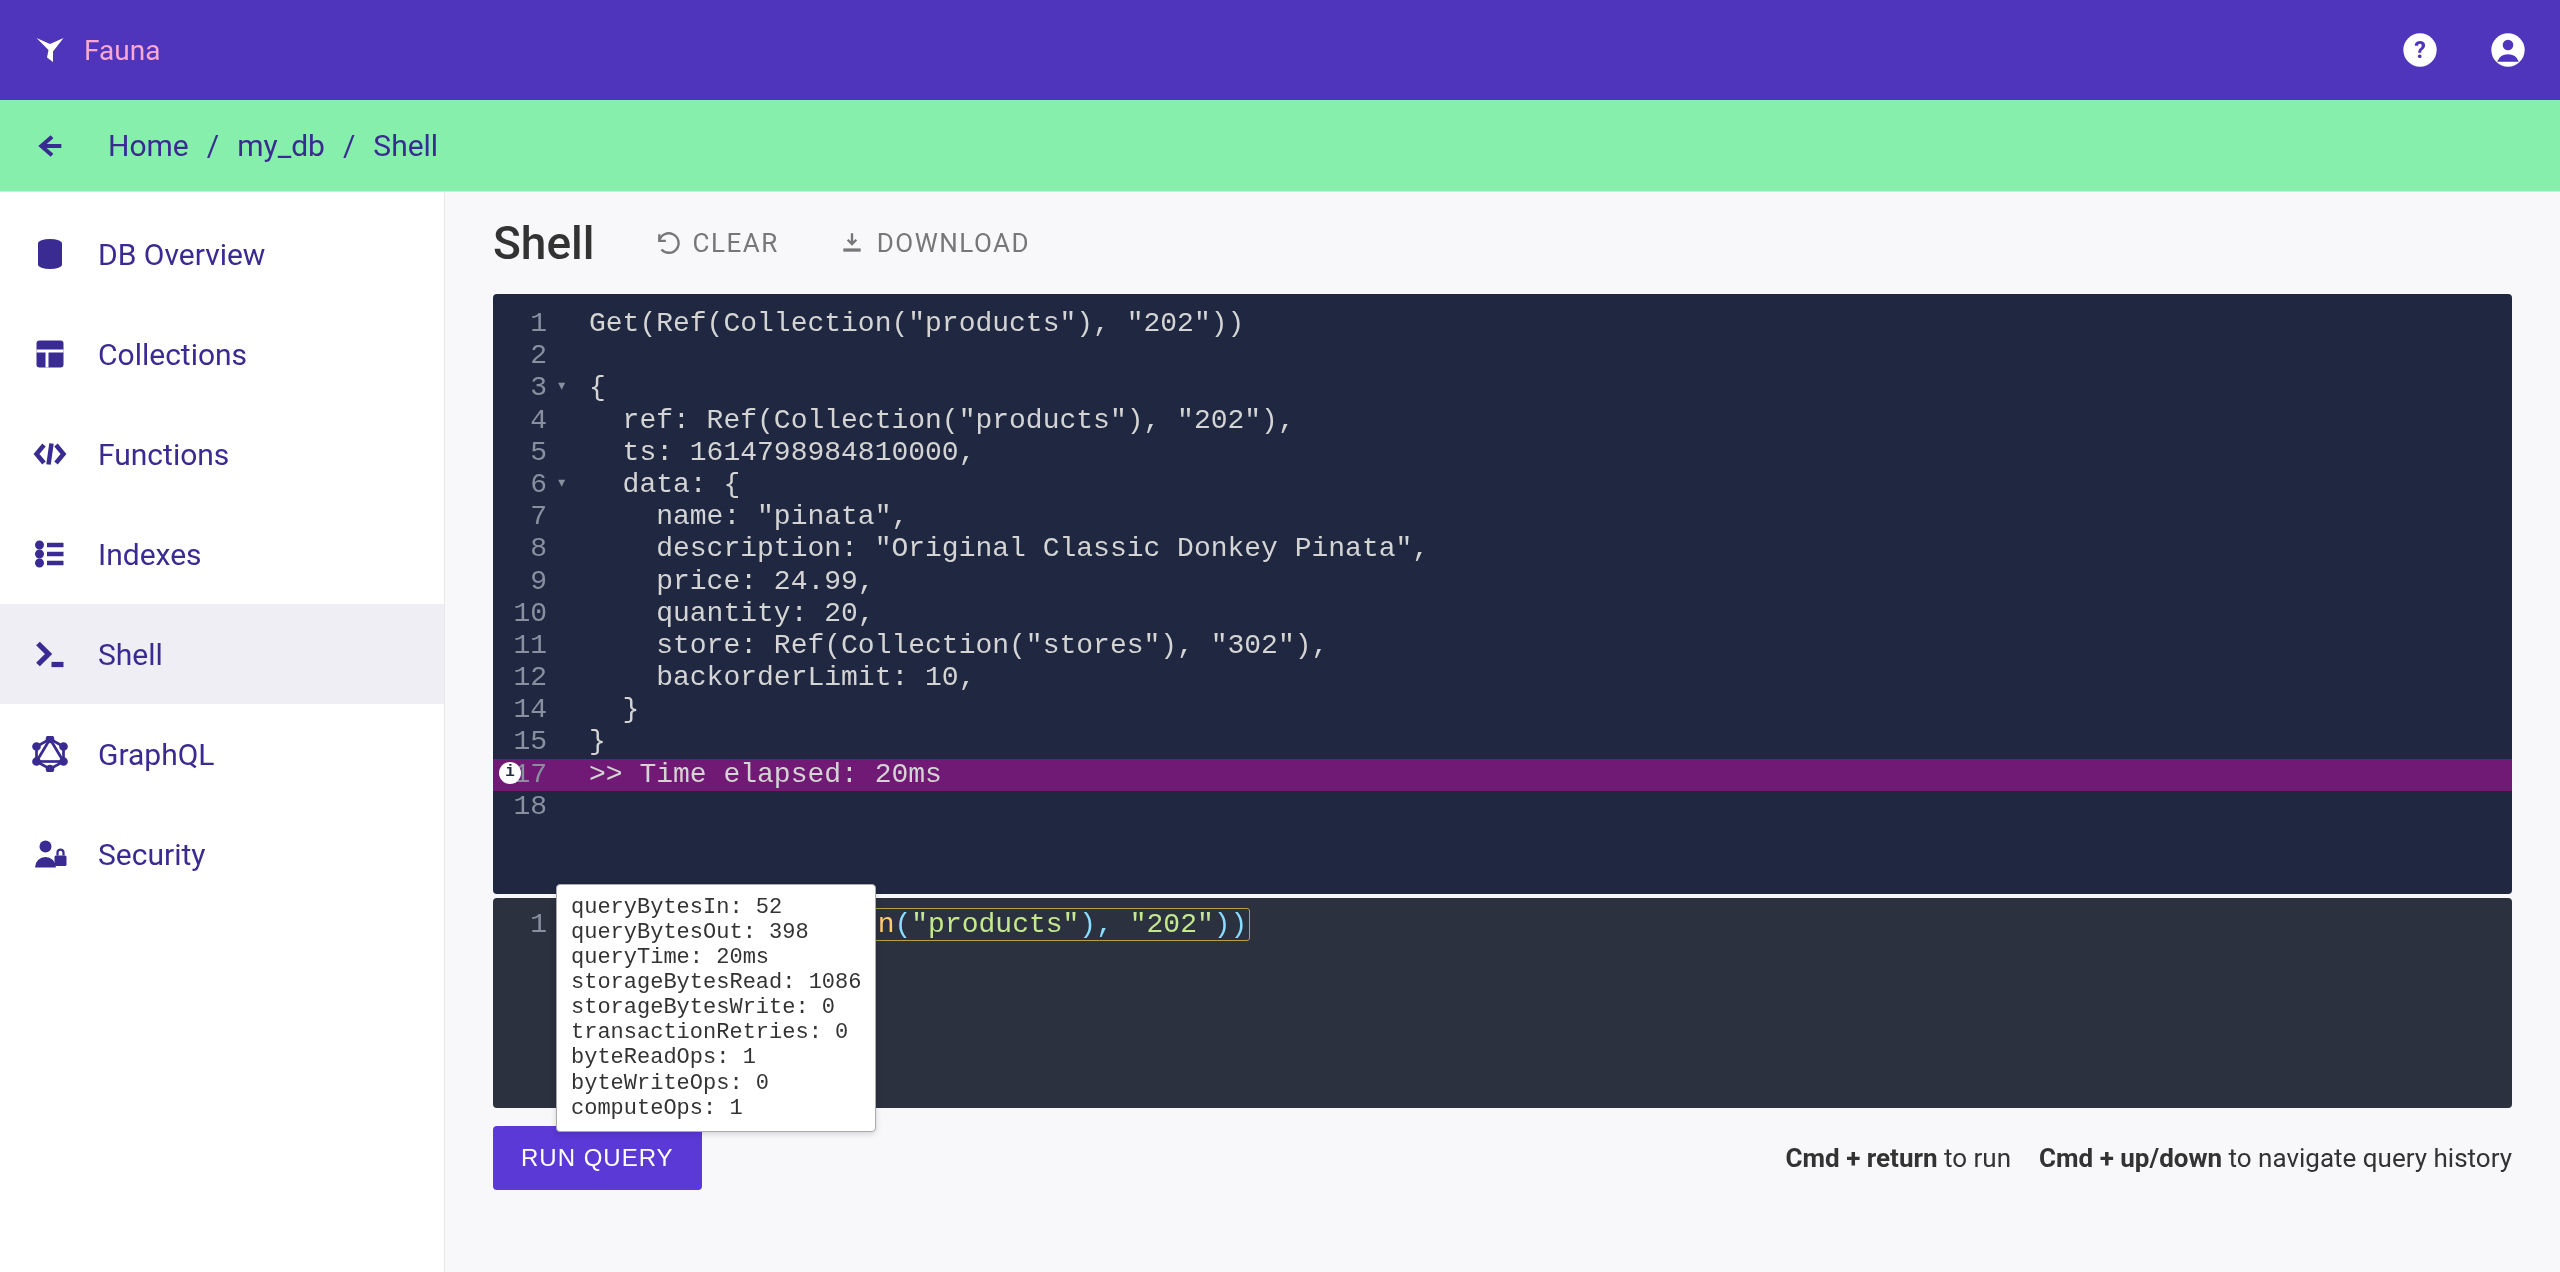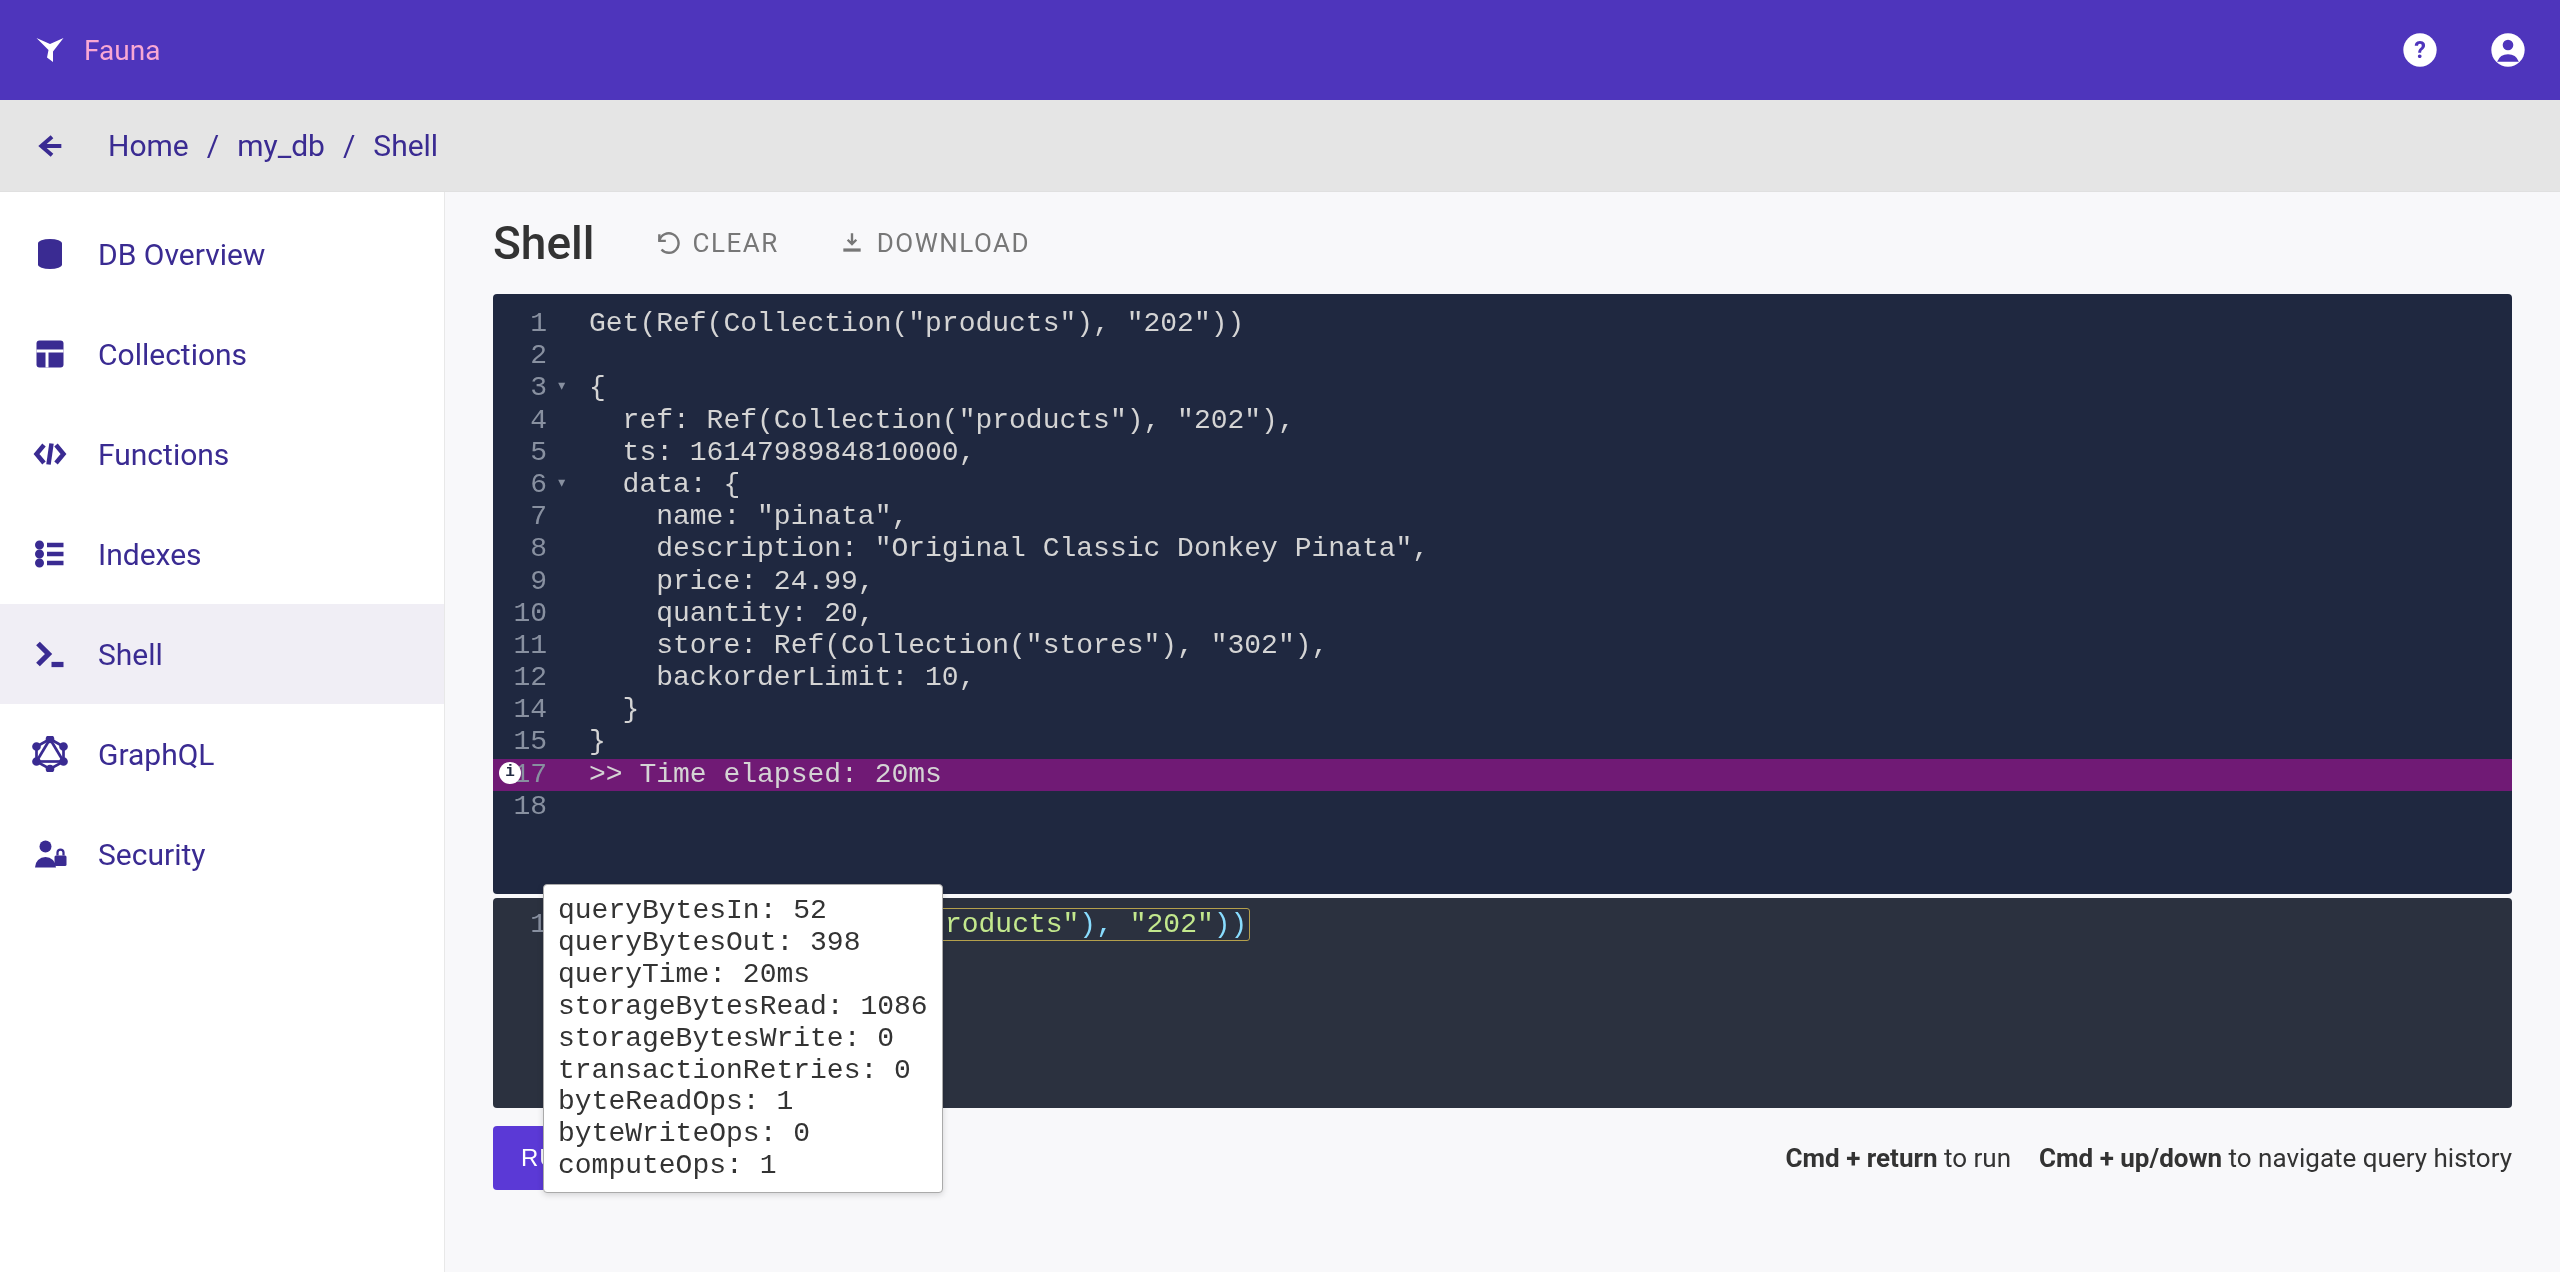--- a/index.html
+++ b/index.html
@@ -7,21 +7,21 @@
 
 
 .topbar { height: 100px; background: #4E35BC; display: flex; align-items: center; padding: 0 32px; }
 .topbar .brand { display: flex; align-items: center; gap: 16px; }
 .topbar .brand .bird { width: 36px; height: 36px; }
 .topbar .brand .name { color: #f9a8d4; font-size: 28px; font-weight: 400; text-align: right; }
 .topbar .spacer { flex: 1; }
 .topbar .topicon { width: 40px; height: 40px; color: #fff; margin-left: 48px; cursor: pointer; }
 
 
-.crumbbar { height: 92px; background: #e5e5e5; border-bottom: 1px solid #e0e0e0; display: flex; align-items: center; padding: 0 32px; gap: 44px; }
+.crumbbar { height: 92px; background: #86efac; border-bottom: 1px solid #e0e0e0; display: flex; align-items: center; padding: 0 32px; gap: 44px; }
 .crumbbar .backbtn { width: 32px; height: 32px; color: #3A2B92; cursor: pointer; }
 .crumbbar .crumbs { display: flex; align-items: center; gap: 18px; font-size: 30px; color: #3A2B92; }
 .crumbbar .crumbs .sep { color: #3A2B92; }
 .crumbbar .crumbs a { color: #3A2B92; text-decoration: none; cursor: pointer; }
 
 
 .layout { display: flex; height: calc(100% - 192px); }
 
 
 .sidebar { width: 445px; border-right: 1px solid #e8e8e8; padding-top: 12px; }
@@ -50,21 +50,21 @@
 .input { background: #2b313f; border-radius: 4px; margin-top: 4px; min-height: 210px; font-family: "SFMono-Regular", Consolas, "Liberation Mono", Menlo, monospace; font-size: 28px; line-height: 1.2; color: #d4d4d4; padding: 10px 0; }
 .input .iline { display: flex; }
 .input .iline .gutter { width: 78px; text-align: right; padding-right: 24px; color: #8890a0; }
 .input .iline .code { padding-left: 18px; }
 .input .iline .code .hl { border: 1px solid #b5a04c; border-radius: 3px; padding: 0 2px; }
 .str { color: #c3e88d; }
 .punc { color: #89ddff; }
 .fn { color: #ffcb6b; }
 
 
-.tooltip { position: absolute; background: #fff; border: 1px solid #aaa; border-radius: 4px; padding: 10px 14px; font-family: "SFMono-Regular", Consolas, "Liberation Mono", Menlo, monospace; font-size: 28px; line-height: 1.14; color: #333; box-shadow: 0 2px 6px rgba(0,0,0,0.15); white-space: pre; z-index: 10; }
+.tooltip { position: absolute; background: #fff; border: 1px solid #aaa; border-radius: 4px; padding: 10px 14px; font-family: "SFMono-Regular", Consolas, "Liberation Mono", Menlo, monospace; font-size: 22px; line-height: 1.14; color: #333; box-shadow: 0 2px 6px rgba(0,0,0,0.15); white-space: pre; z-index: 10; margin-left: 13px; }
 
 
 .actions { display: flex; align-items: center; margin-top: 18px; }
 .actions .runbtn { background: #5B39D6; color: #fff; border: none; border-radius: 4px; padding: 18px 28px; font-size: 24px; letter-spacing: 1px; font-weight: 500; cursor: pointer; }
 .actions .spacer { flex: 1; }
 .actions .hint { font-size: 26px; color: #333; }
 .actions .hint b { font-weight: 700; }
 .actions .hint + .hint { margin-left: 28px; }
 </style>
 </head>

